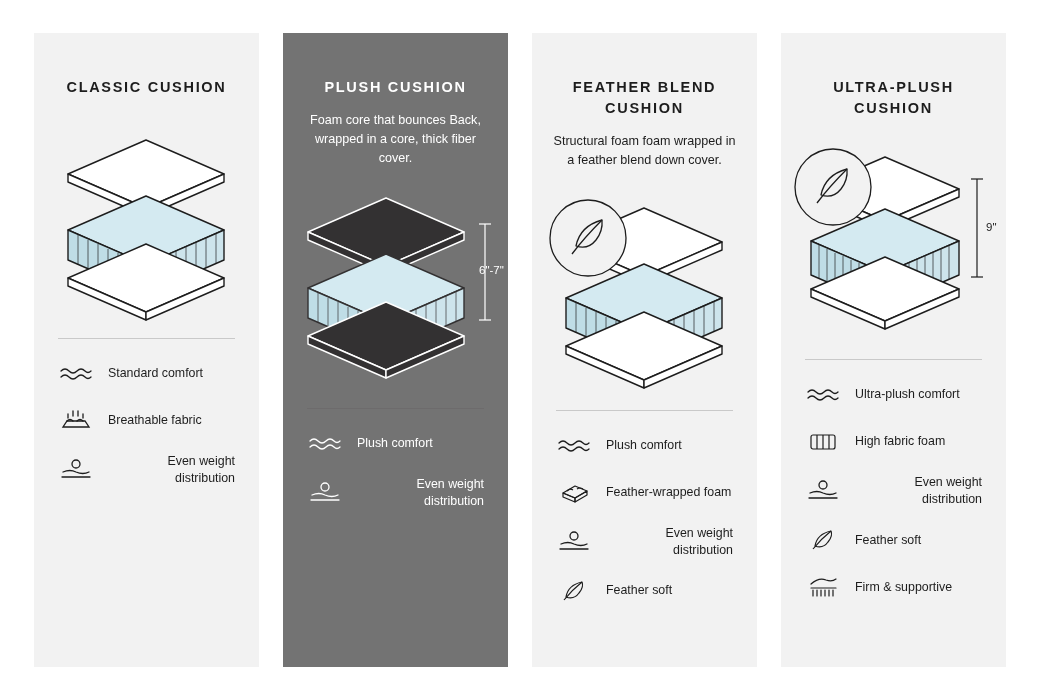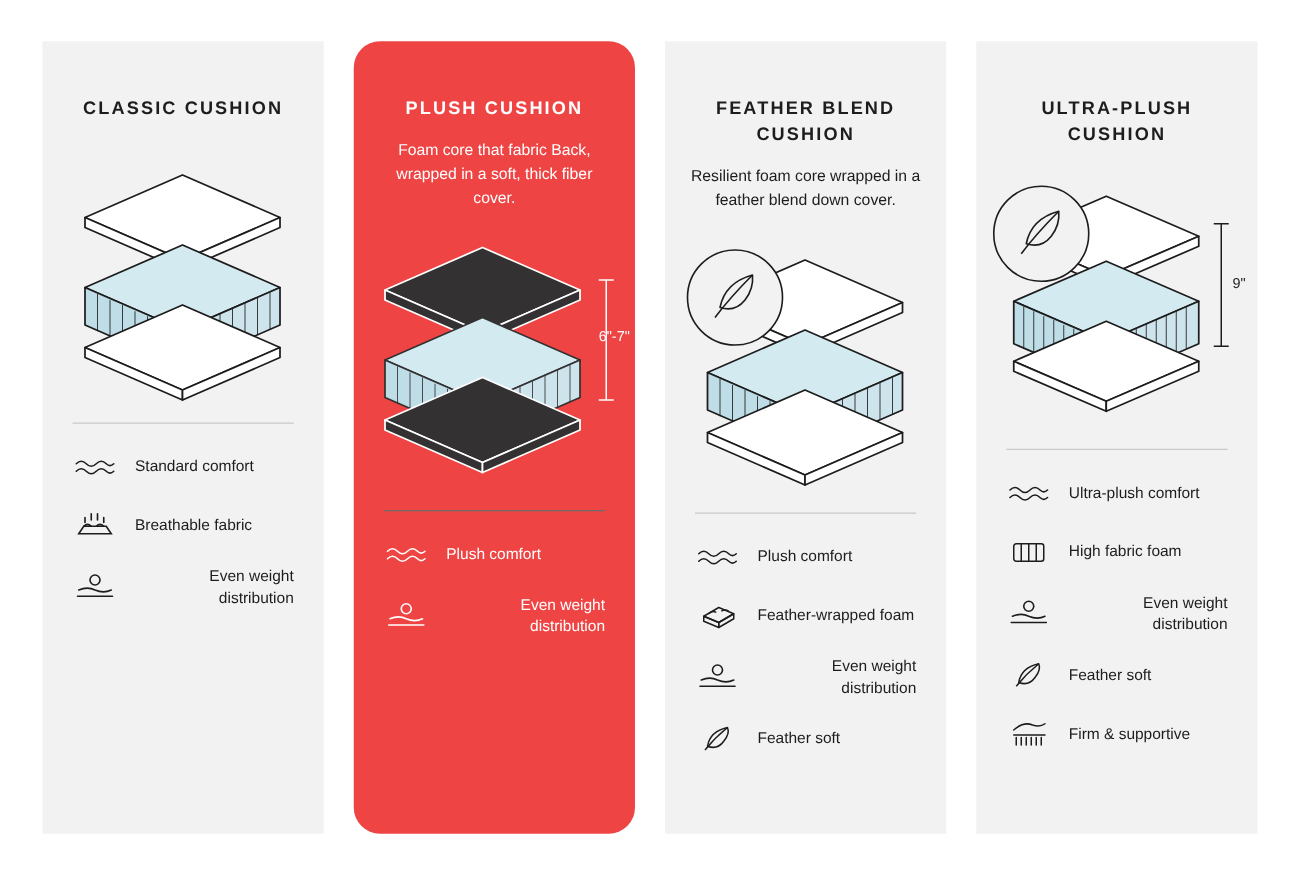--- a/index.html
+++ b/index.html
@@ -31,21 +31,21 @@
     width: 225px;
     height: 634px;
     box-sizing: border-box;
     display: flex;
     flex-direction: column;
     align-items: center;
     padding: 0;
     overflow: hidden;
   }
   .card.light { background: #f2f2f2; color: #1d1d1d; }
-  .card.dark  { background: #ef4444; color: #ffffff; border-radius: 21px; }
+  .card.dark  { background: #737373; color: #ffffff; }
 
   .card-title {
     margin-top: 44px;
     font-size: 14.5px;
     font-weight: bold;
     letter-spacing: 1.7px;
     text-align: center;
     line-height: 1.45;
     text-transform: uppercase;
     padding: 0 14px;
@@ -178,21 +178,21 @@
               <path d="M3 19 h28"></path>
             </svg>
           </span>
           <span class="flabel">Even weight distribution</span>
         </div>
       </div>
     </div>
 
     <div class="card dark">
       <div class="card-title">PLUSH CUSHION</div>
-      <div class="card-desc">Foam core that fabric Back, wrapped in a soft, thick fiber cover.</div>
+      <div class="card-desc">Foam core that bounces Back, wrapped in a core, thick fiber cover.</div>
 
       <div class="art">
         <svg width="225" height="230" viewBox="0 0 225 230" fill="none" stroke="#ffffff" stroke-width="1.4" stroke-linejoin="round">
           <g>
             <polygon points="103,20 181,54 103,88 25,54" fill="#333132"></polygon>
             <polygon points="25,54 103,88 103,96 25,62" fill="#333132"></polygon>
             <polygon points="181,54 103,88 103,96 181,62" fill="#333132"></polygon>
           </g>
           <g>
             <polygon points="103,76 181,110 103,144 25,110" fill="#d4eaf1" stroke="#333132"></polygon>
@@ -250,21 +250,21 @@
               <path d="M3 19 h28"></path>
             </svg>
           </span>
           <span class="flabel">Even weight distribution</span>
         </div>
       </div>
     </div>
 
     <div class="card light">
       <div class="card-title">FEATHER BLEND CUSHION</div>
-      <div class="card-desc">Resilient foam core wrapped in a feather blend down cover.</div>
+      <div class="card-desc">Structural foam foam wrapped in a feather blend down cover.</div>
 
       <div class="art">
         <svg width="225" height="230" viewBox="0 0 225 230" fill="none" stroke="#1d1d1d" stroke-width="1.4" stroke-linejoin="round">
           <g>
             <polygon points="112,28 190,62 112,96 34,62" fill="#ffffff"></polygon>
             <polygon points="34,62 112,96 112,104 34,70" fill="#ffffff"></polygon>
             <polygon points="190,62 112,96 112,104 190,70" fill="#ffffff"></polygon>
           </g>
           <g>
             <polygon points="112,84 190,118 112,152 34,118" fill="#d4eaf1"></polygon>

